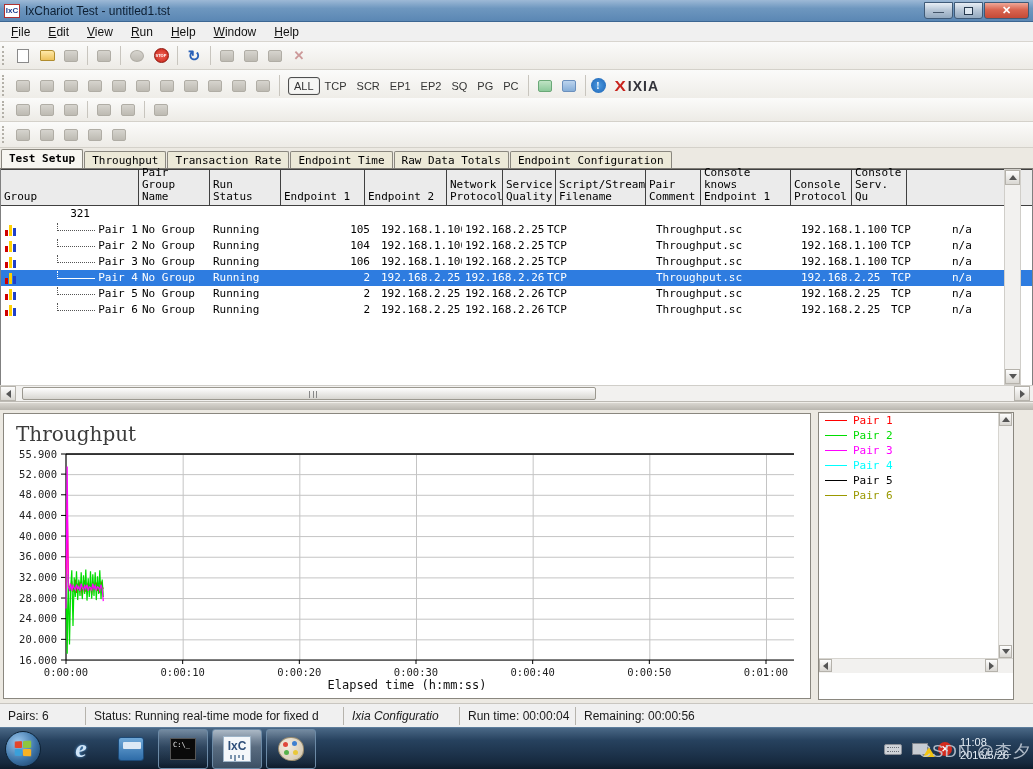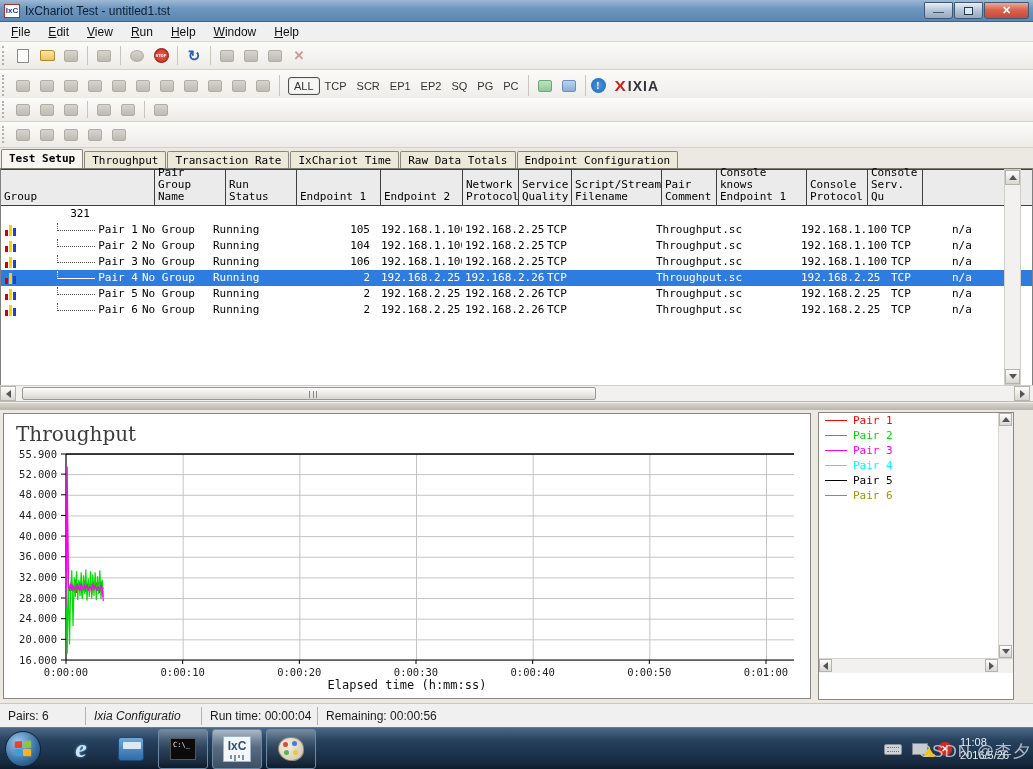--- a/index.html
+++ b/index.html
@@ -323,28 +323,28 @@
       </span>
     <span class="ticon">
         <span class="blob"></span>
       </span>
   </div>
 
   <div class="tabstrip">
     <span class="tab active">Test Setup</span>
     <span class="tab">Throughput</span>
     <span class="tab">Transaction Rate</span>
-    <span class="tab">IxChariot Time</span>
+    <span class="tab">Endpoint Time</span>
     <span class="tab">Raw Data Totals</span>
     <span class="tab">Endpoint Configuration</span>
   </div>
 
   <div class="table-area">
     <div class="thead" id="thead">
-        <div class="th" style="width: 154px;">Group</div>
+        <div class="th" style="width: 138px;">Group</div>
         <div class="th" style="width: 71px;">Pair Group
 Name</div>
         <div class="th" style="width: 71px;">Run Status</div>
         <div class="th" style="width: 84px;">Endpoint 1</div>
         <div class="th" style="width: 82px;">Endpoint 2</div>
         <div class="th" style="width: 56px;">Network
 Protocol</div>
         <div class="th" style="width: 53px;">Service
 Quality</div>
         <div class="th" style="width: 90px;">Script/Stream
@@ -632,20 +632,21 @@
           </div>
         <div class="sbtn" style="top:0;right:15px;left:auto;width:13px;height:13px;">
             <span class="arrow arr-rt"></span>
           </div>
       </div>
     </div>
   </div>
 
   <div class="statusbar">
     <div class="sseg" style="width:86px;">Pairs: 6</div>
+    <div class="sseg" style="width:258px;">Status: Running real-time mode for fixed d</div>
     <div class="sseg" style="width:116px;font-style:italic;">Ixia Configuratio</div>
     <div class="sseg" style="width:116px;">Run time: 00:00:04</div>
     <div class="sseg" style="width:124px;border-right:none;">Remaining: 00:00:56</div>
   </div>
 
   <div class="taskbar">
     <div class="orb">
       <span class="flag">
         <i style="background:#e4452c;"></i>
           <i style="background:#8dc63f;"></i>

